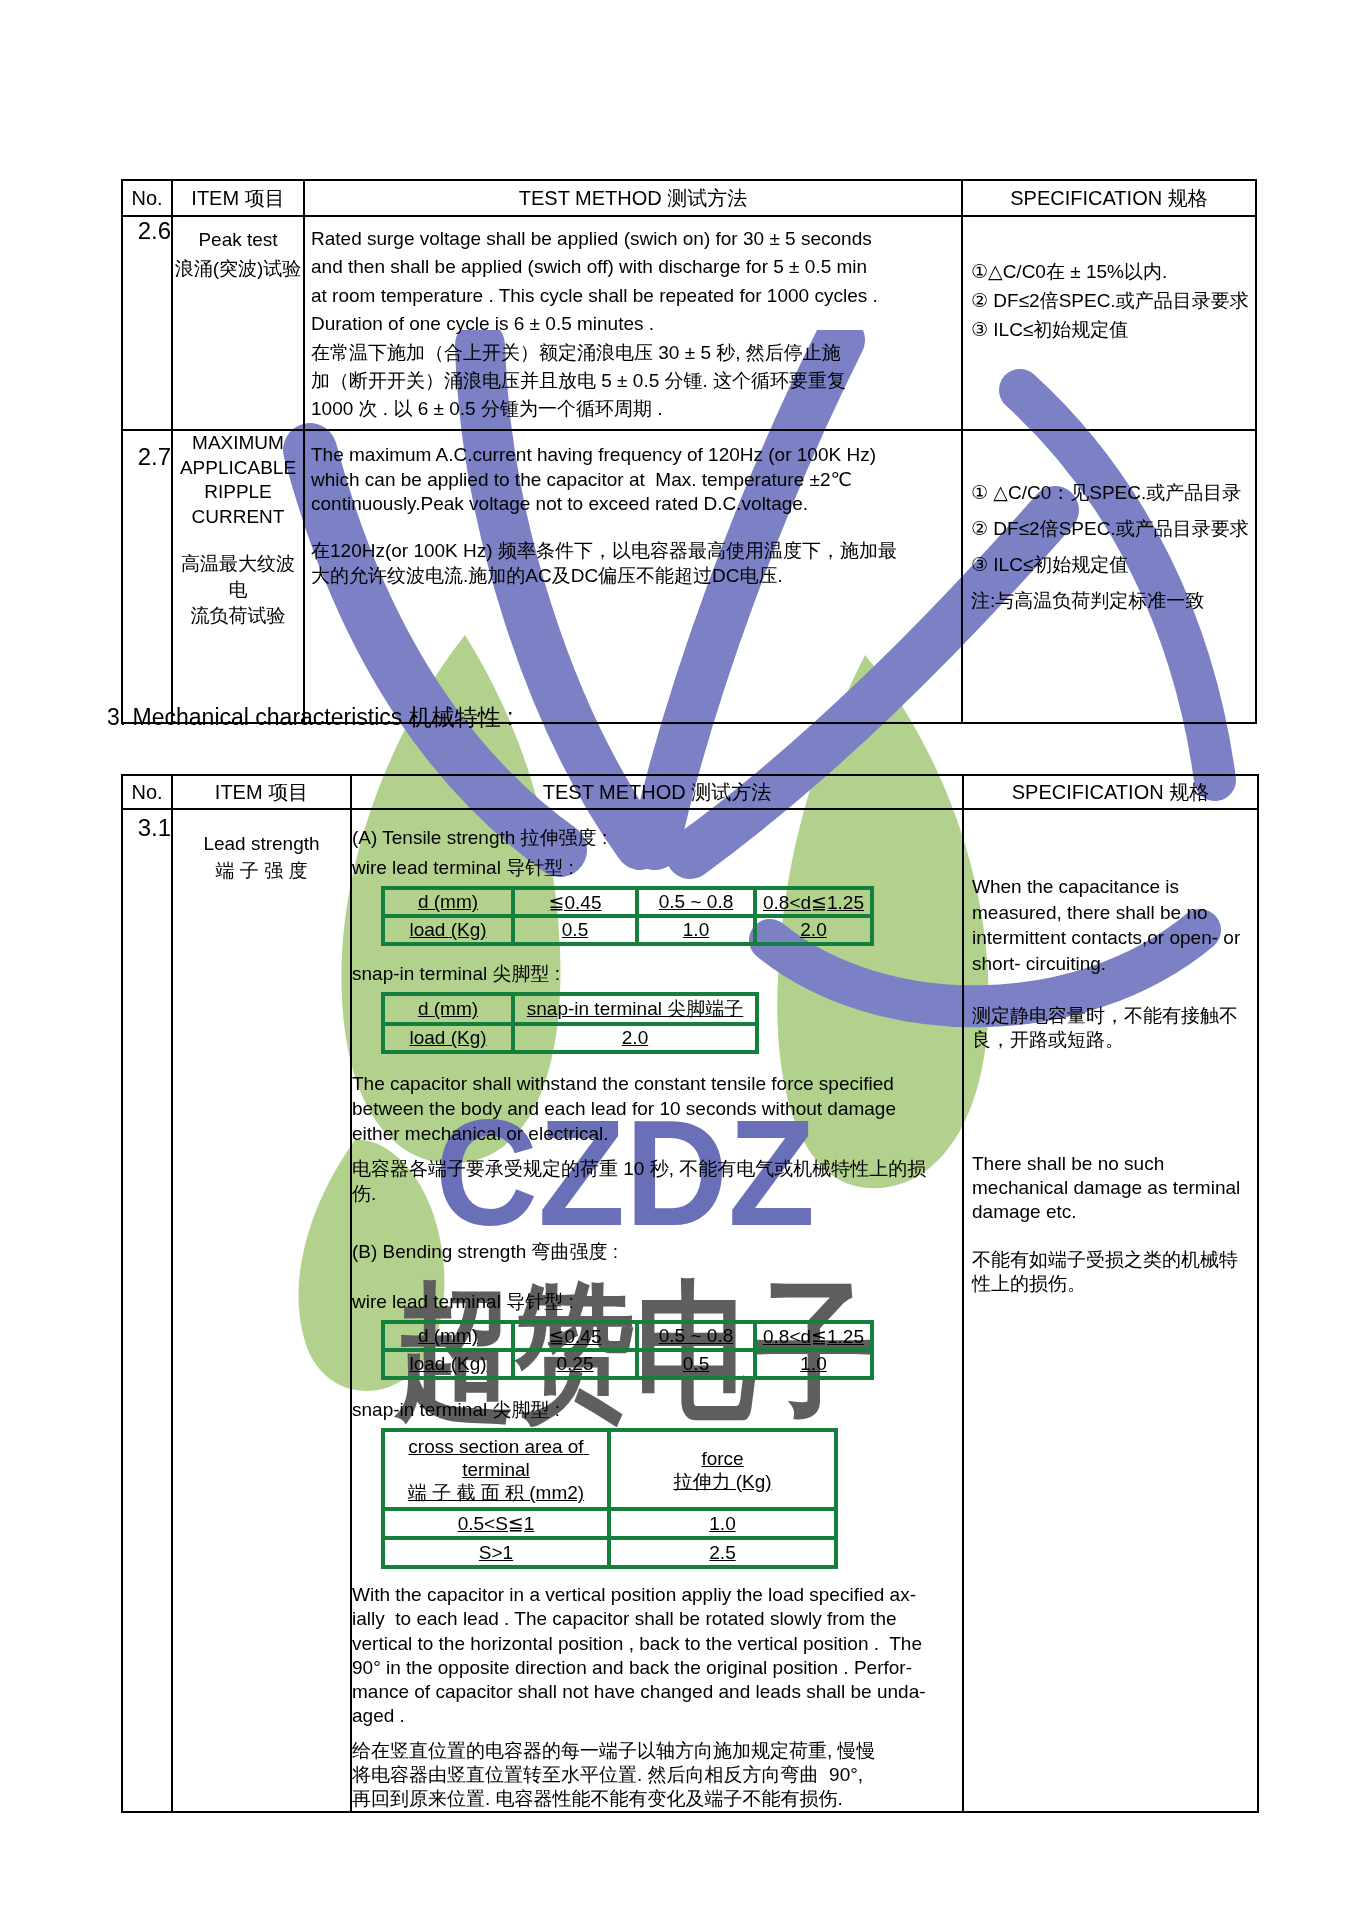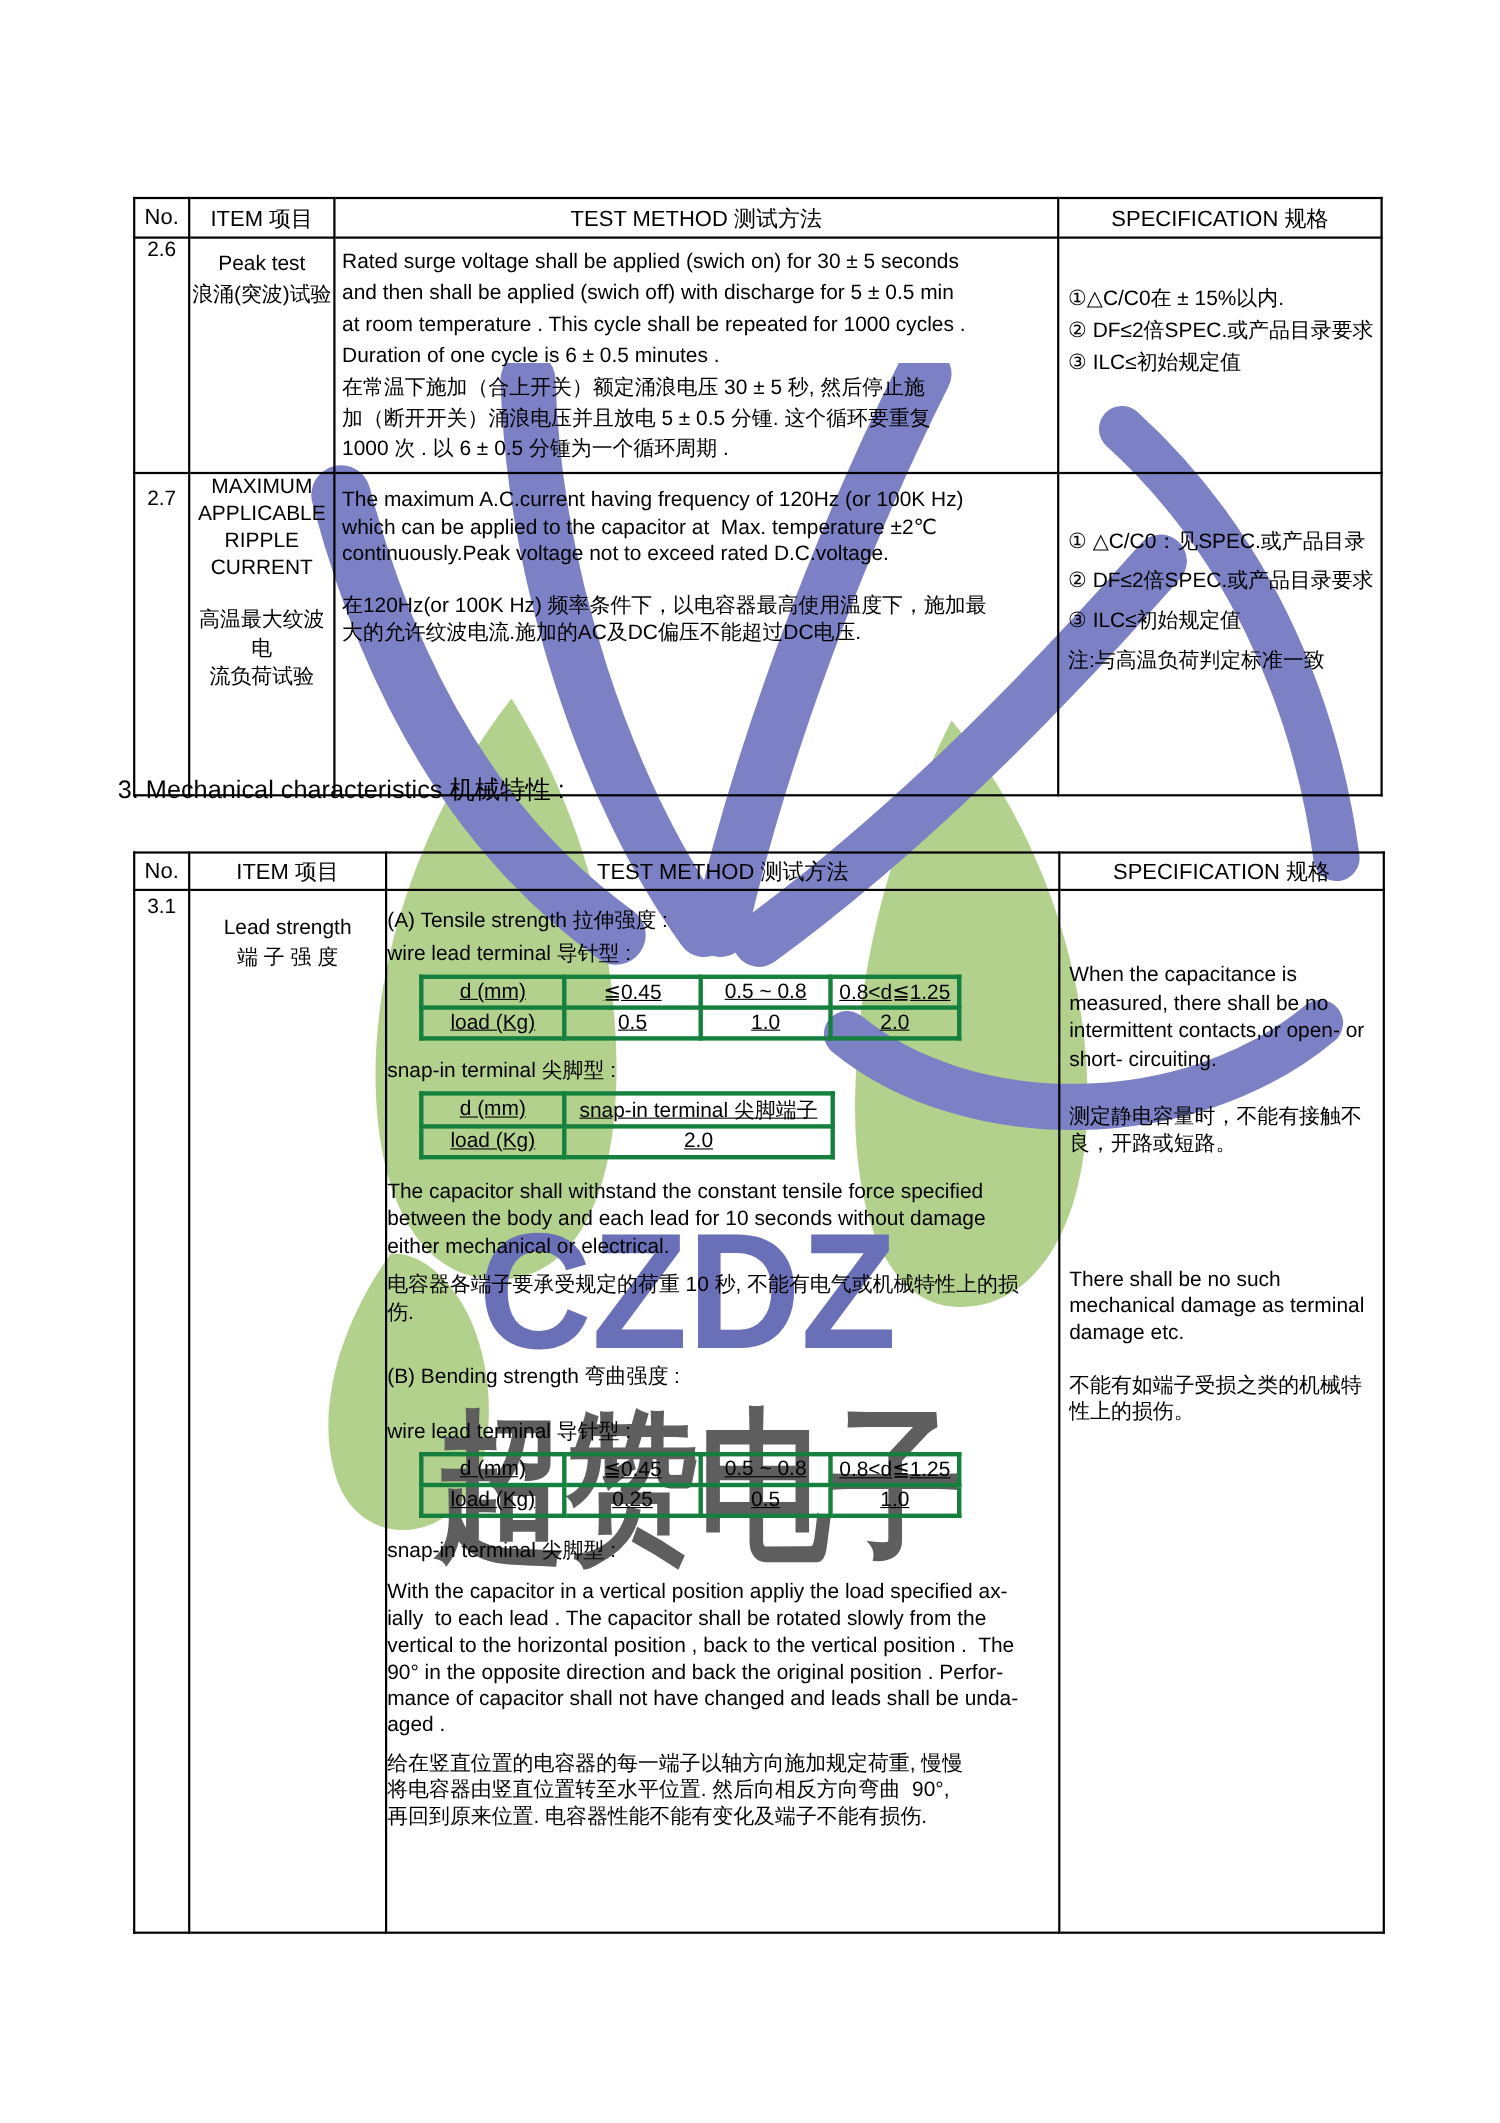--- a/index.html
+++ b/index.html
@@ -18,21 +18,21 @@
   .spec-table td {
     border:2px solid #000; vertical-align:top; padding:0; font-weight:normal;
   }
   .spec-table td.hdr {
     text-align:center; vertical-align:middle; font-size:20px; padding:0;
   }
   #table1 { left:121px; top:179px; width:1134px; }
   #table2 { left:121px; top:774px; width:1136px; }
 
   .pre { white-space:pre-wrap; }
-  .cell-no { text-align:center; padding-top:8px; font-size:19px; }
+  .cell-no { text-align:right; padding-top:8px; font-size:24px; }
   .cell-item { text-align:center; }
 
   
   .item26 { padding-top:8px; line-height:29px; }
   .method26 { padding:8px 4px 0 6px; line-height:28.4px; }
   .spec26 { padding:40px 4px 0 8px; line-height:29px; }
 
   
   .item27en { padding-top:0; line-height:24.5px; }
   .item27cn { margin-top:22px; line-height:26px; }
@@ -247,20 +247,42 @@
           </tr>
           <tr>
             <td>load (Kg)</td>
             <td>0.25</td>
             <td>0.5</td>
             <td>1.0</td>
           </tr>
         </tbody>
             </table>
         <div class="m-label lblSnapB">snap-in terminal 尖脚型 :</div>
+        <table class="mini" id="tableB2">
+          <colgroup>
+                <col style="width:226px">
+                <col style="width:227px">
+              </colgroup>
+          <tbody>
+                <tr>
+            <td class="twoLine pre">cross section area of terminal
+端 子 截 面 积 (mm2)</td>
+            <td class="twoLine pre">force
+拉伸力 (Kg)</td>
+          </tr>
+          <tr>
+            <td class="dataRow">0.5&lt;S≦1</td>
+            <td class="dataRow">1.0</td>
+          </tr>
+          <tr>
+            <td class="dataRow">S&gt;1</td>
+            <td class="dataRow">2.5</td>
+          </tr>
+        </tbody>
+            </table>
         <div class="paraBen pre">With the capacitor in a vertical position appliy the load specified ax-
 ially  to each lead . The capacitor shall be rotated slowly from the
 vertical to the horizontal position , back to the vertical position .  The
 90° in the opposite direction and back the original position . Perfor-
 mance of capacitor shall not have changed and leads shall be unda-
 aged .</div>
         <div class="paraBcn pre">给在竖直位置的电容器的每一端子以轴方向施加规定荷重, 慢慢
 将电容器由竖直位置转至水平位置. 然后向相反方向弯曲  90°,
 再回到原来位置. 电容器性能不能有变化及端子不能有损伤.</div>
       </td>

